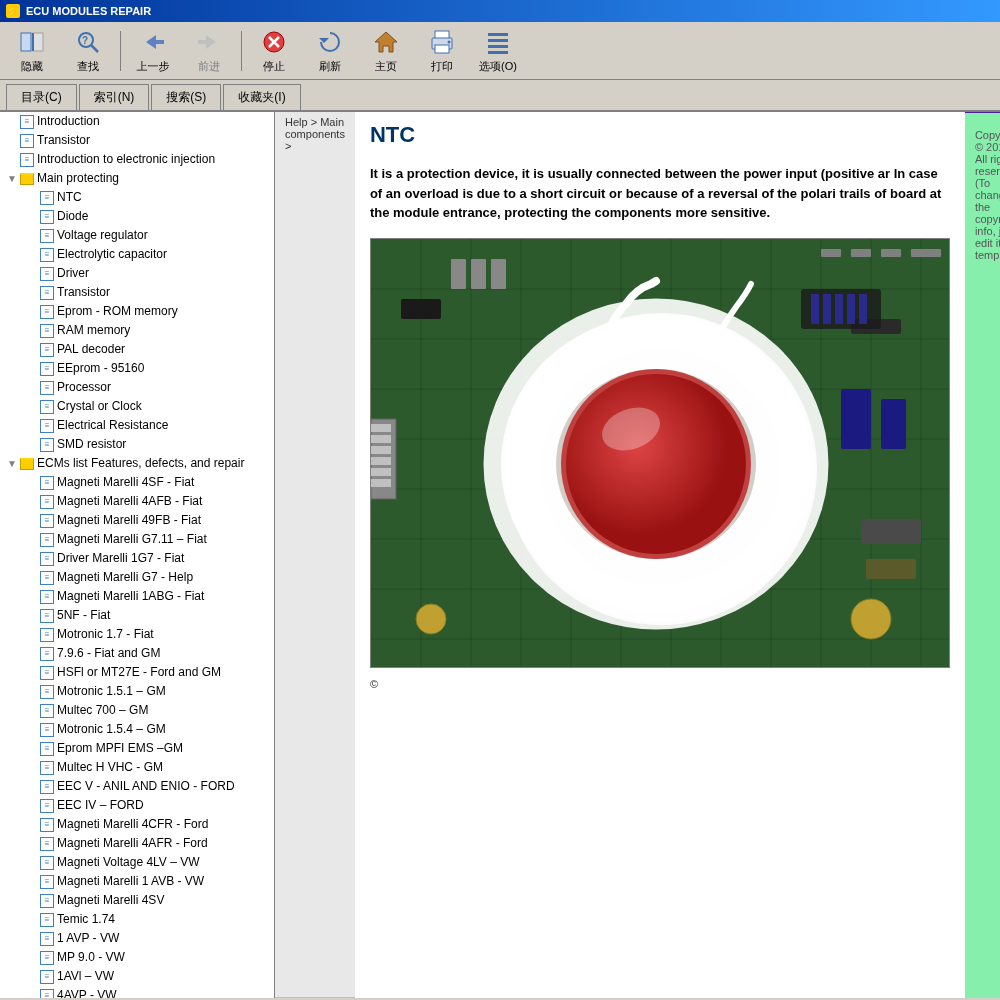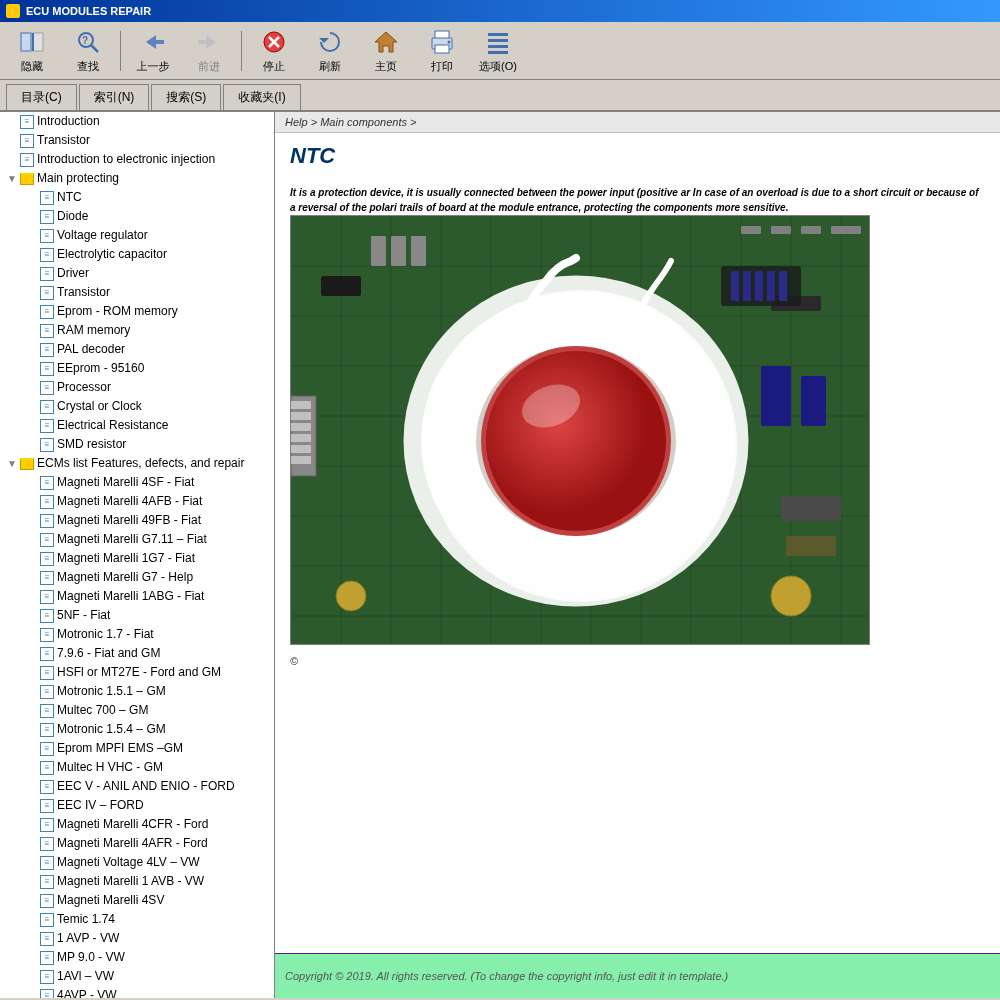--- a/index.html
+++ b/index.html
@@ -128,44 +128,44 @@
       font-size: 8px;
       flex-shrink: 0;
     }
 
     
     .content-area {
       flex: 1;
       background: #fff;
       overflow-y: auto;
       display: flex;
-      flex-direction: column;
-      font-style: italic;
+      flex-direction: row;
     }
     .breadcrumb-bar {
       background: #e8e8e8;
       border-bottom: 1px solid #c0c0c0;
       padding: 4px 10px;
       font-size: 11px;
       color: #333;
     }
     .content-body {
       padding: 10px 15px;
       flex: 1;
     }
     .page-title {
       font-size: 22px;
       font-weight: bold;
       color: #003366;
       margin-bottom: 12px;
       padding-bottom: 4px;
     }
     .content-text {
-      font-size: 10px;
+      font-size: 13px;
       line-height: 1.5;
+      margin-bottom: 15px;
       font-weight: bold;
       color: #000;
     }
     .content-image {
       width: 580px;
       height: 430px;
       background: linear-gradient(135deg, #1a3a1a 0%, #2d5a2d 20%, #1a3a1a 40%, #3a6a3a 60%, #1a3a1a 80%, #2d5a2d 100%);
       border: 1px solid #808080;
       margin-bottom: 10px;
       position: relative;
@@ -432,21 +432,21 @@
       <div class="tree-item">
         <span class="indent" style="width: 24px;"></span>
         <span class="toggle"></span>
         <span class="page-icon">≡</span>
         <span>Magneti Marelli G7.11 – Fiat</span>
       </div>
       <div class="tree-item">
         <span class="indent" style="width: 24px;"></span>
         <span class="toggle"></span>
         <span class="page-icon">≡</span>
-        <span>Magneti Marelli 1G7 - Fiat</span>
+        <span>Driver Marelli 1G7 - Fiat</span>
       </div>
       <div class="tree-item">
         <span class="indent" style="width: 24px;"></span>
         <span class="toggle"></span>
         <span class="page-icon">≡</span>
         <span>Magneti Marelli G7 - Help</span>
       </div>
       <div class="tree-item">
         <span class="indent" style="width: 24px;"></span>
         <span class="toggle"></span>

